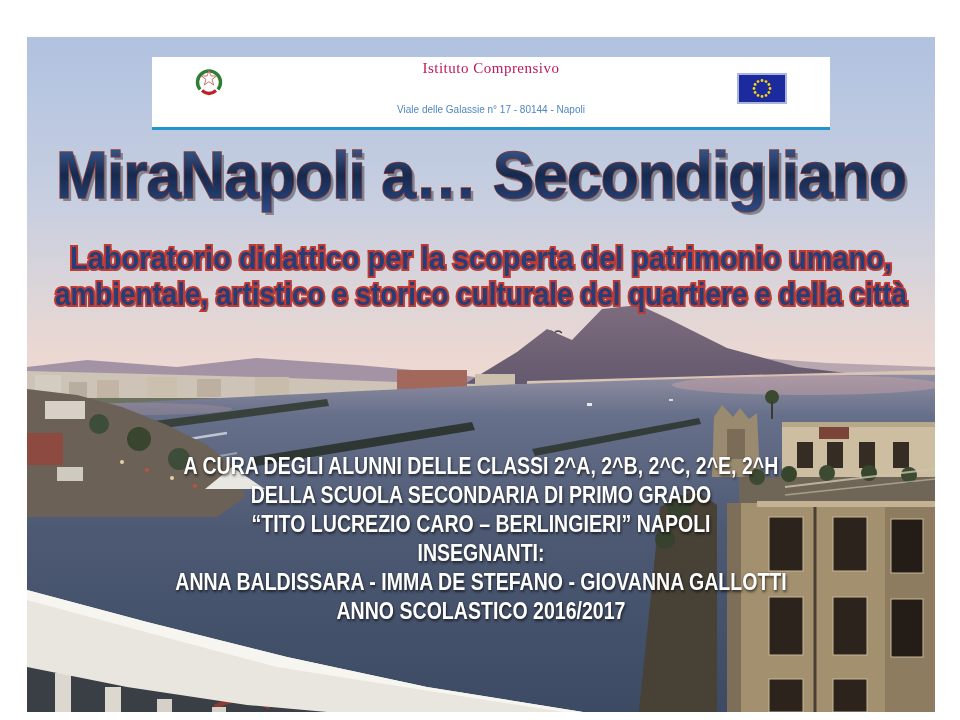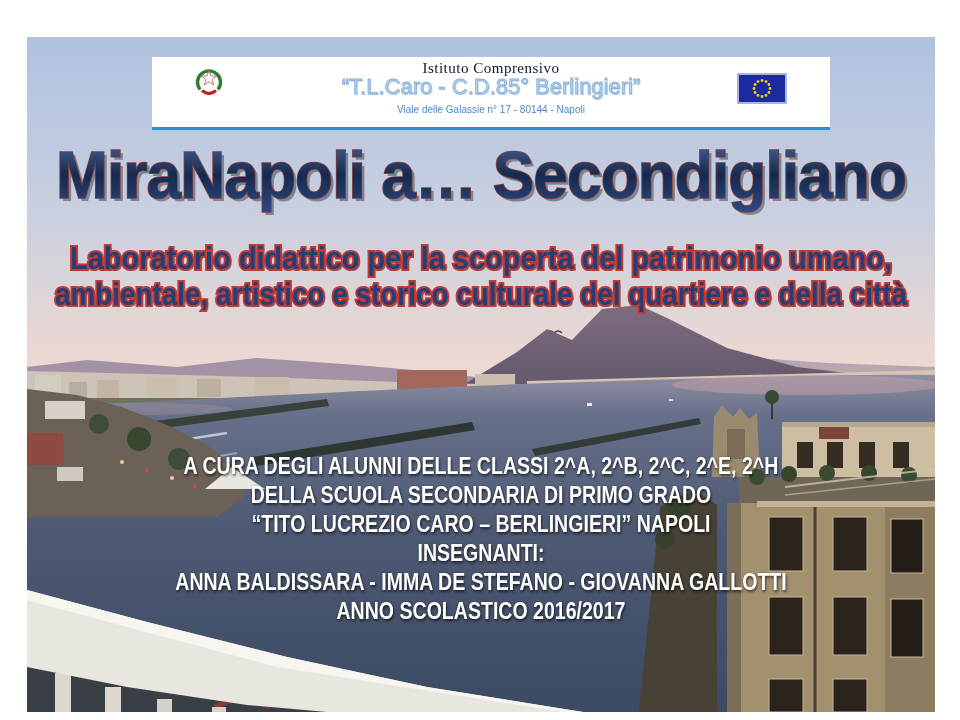--- a/index.html
+++ b/index.html
@@ -5,21 +5,21 @@
   html,body{margin:0;padding:0;background:#888;}
   .stage{position:relative;width:960px;height:720px;background:#ffffff;overflow:hidden;
          font-family:"Liberation Sans",sans-serif;}
   
   .photo{position:absolute;left:27px;top:37px;width:908px;height:675px;overflow:hidden;}
   .photo svg{display:block;}
   
   .banner{position:absolute;left:152px;top:57px;width:678px;height:70px;background:#ffffff;}
   .banner-rule{position:absolute;left:152px;top:127px;width:678px;height:3px;background:#2095cc;}
   .banner .b1{position:absolute;left:0;right:0;top:3px;text-align:center;
-      font-family:"Liberation Serif",serif;font-size:15px;color:#0f172a;letter-spacing:.5px;}
+      font-family:"Liberation Serif",serif;font-size:15px;color:#be185d;letter-spacing:.5px;}
   .banner .b2{position:absolute;left:0;right:0;top:17px;text-align:center;
       font-size:22px;font-weight:400;color:#b9d4ee;-webkit-text-stroke:.8px #86afd8;
       text-shadow:1px 1px 1px rgba(110,150,200,.45);}
   .banner .b3{position:absolute;left:0;right:0;top:47px;text-align:center;
       font-size:10px;color:#4f86c2;}
   .emblem{position:absolute;left:38px;top:4px;}
   .euflag{position:absolute;right:43px;top:16px;}
   
   .title-svg{position:absolute;left:27px;top:140px;}
   .subtitle-svg{position:absolute;left:27px;top:238px;}
@@ -167,21 +167,20 @@
     </svg>
   </div>
 
   <div class="banner">
     <svg class="emblem" width="38" height="36" viewBox="0 0 38 33">
       <path d="M10,27 A11.5,11.5 0 1 1 28,27" stroke="#2f7d33" stroke-width="3.4" fill="none"></path>
       <path d="M12,28 q7,6 14,0" stroke="#c22020" stroke-width="3.2" fill="none"></path>
       <path d="M19,8 L20.9,13.4 L26.6,13.5 L22,17 L23.7,22.5 L19,19.2 L14.3,22.5 L16,17 L11.4,13.5 L17.1,13.4 Z" fill="#ffffff" stroke="#c05050" stroke-width=".8"></path>
     </svg>
     <div class="b1">Istituto Comprensivo</div>
-    <div class="b2">“T.L.Caro - C.D.85° Berlingieri”</div>
     <div class="b3">Viale delle Galassie n° 17  -  80144 - Napoli</div>
     <svg class="euflag" width="50" height="31" viewBox="0 0 50 31">
       <rect x="1" y="1" width="48" height="29" fill="#1b2b9e" stroke="#aab4dc" stroke-width="2"></rect>
       <g fill="#f8d210">
         <circle cx="25" cy="7.5" r="1.4"></circle>
           <circle cx="29" cy="8.6" r="1.4"></circle>
           <circle cx="31.9" cy="11.5" r="1.4"></circle>
         <circle cx="33" cy="15.5" r="1.4"></circle>
           <circle cx="31.9" cy="19.5" r="1.4"></circle>
           <circle cx="29" cy="22.4" r="1.4"></circle>

